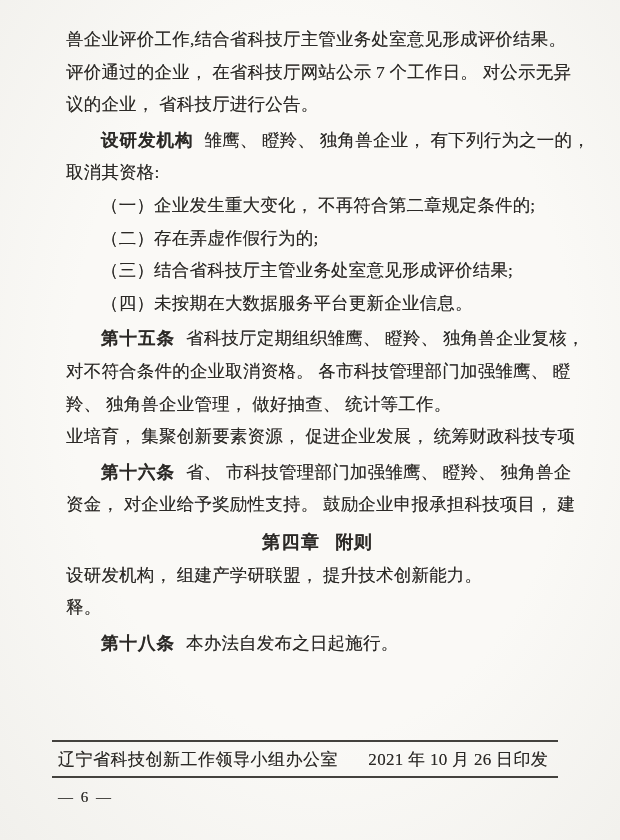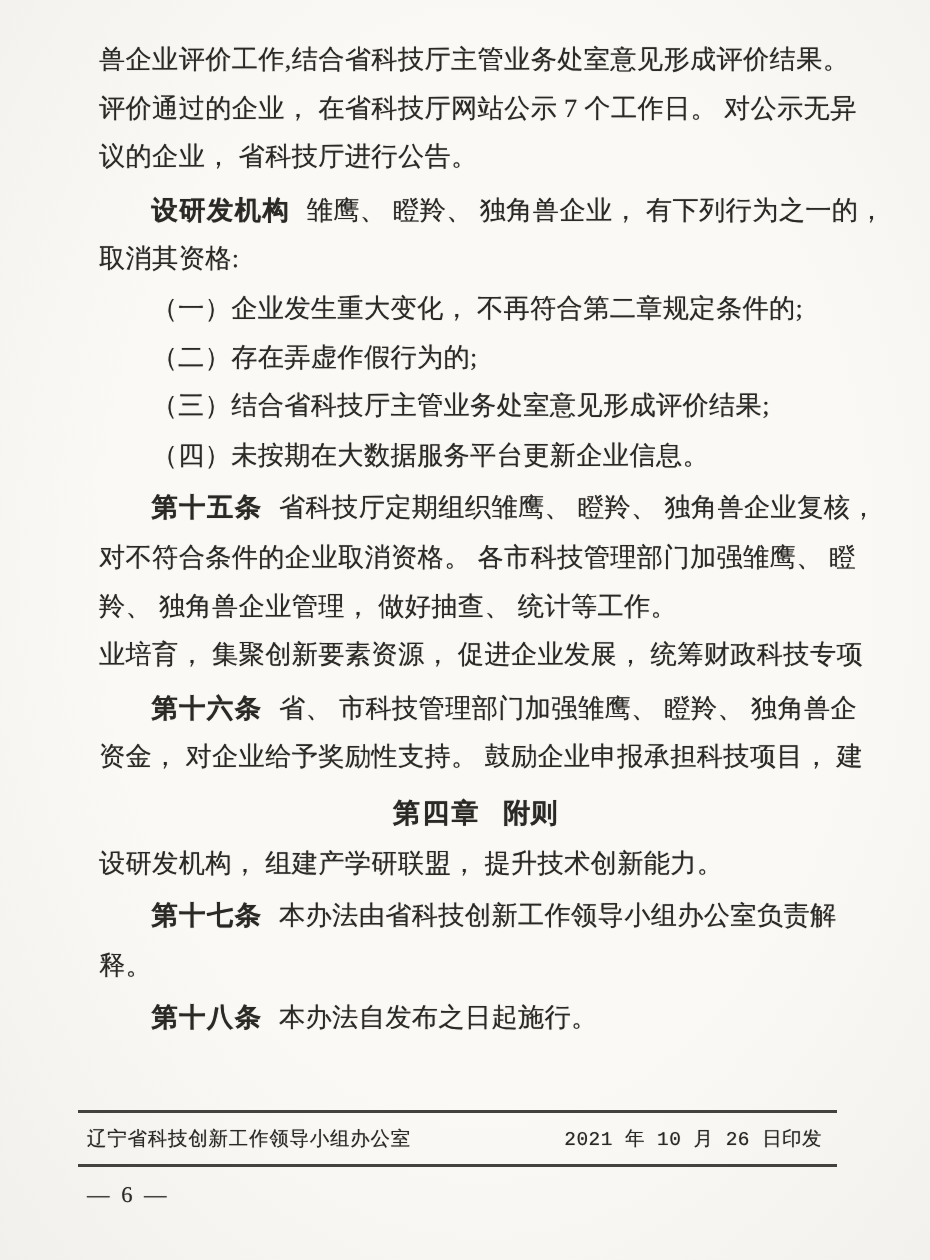--- a/index.html
+++ b/index.html
@@ -36,24 +36,24 @@
     padding-left:0;
   }
   .line.heading .bold{margin-right:15px;letter-spacing:1.5px;}
   .footer-bar{
     position:absolute;left:52px;top:740px;width:506px;height:38px;
     box-sizing:border-box;
     border-top:2px solid var(--rule);
     border-bottom:2px solid var(--rule);
     display:flex;justify-content:space-between;align-items:center;
     padding:0 10px 0 6px;
-    font-size:13px;
+    font-size:17px;
   }
   .footer-issuer{letter-spacing:0.5px;}
-  .footer-date{letter-spacing:0.3px;font-family:Liberation Mono, monospace;}
+  .footer-date{letter-spacing:0.3px;}
   .page-number{
     position:absolute;left:58px;top:789px;
     font-size:15px;letter-spacing:2px;
   }
 </style>
 </head>
 <body>
 
 <div class="page">
   <div class="text-block" id="lines">
@@ -67,21 +67,20 @@
       <div class="line indent"><span>（三）结合省科技厅主管业务处室意见形成评价结果;</span></div>
       <div class="line indent"><span>（四）未按期在大数据服务平台更新企业信息。</span></div>
       <div class="line indent para"><span class="bold">第十五条</span><span>省科技厅定期组织雏鹰、 瞪羚、 独角兽企业复核，</span></div>
       <div class="line"><span>对不符合条件的企业取消资格。 各市科技管理部门加强雏鹰、 瞪</span></div>
       <div class="line"><span>羚、 独角兽企业管理， 做好抽查、 统计等工作。</span></div>
       <div class="line"><span>业培育， 集聚创新要素资源， 促进企业发展， 统筹财政科技专项</span></div>
       <div class="line indent para"><span class="bold">第十六条</span><span>省、 市科技管理部门加强雏鹰、 瞪羚、 独角兽企</span></div>
       <div class="line"><span>资金， 对企业给予奖励性支持。 鼓励企业申报承担科技项目， 建</span></div>
       <div class="line heading"><span class="bold">第四章</span><span>附则</span></div>
       <div class="line"><span>设研发机构， 组建产学研联盟， 提升技术创新能力。</span></div>
-      <div class="line indent para"><span class="bold">第十七条</span><span>本办法由省科技创新工作领导小组办公室负责解</span></div>
       <div class="line"><span>释。</span></div>
       <div class="line indent para"><span class="bold">第十八条</span><span>本办法自发布之日起施行。</span></div>
     </div>
 
   <div class="footer-bar">
     <span class="footer-issuer">辽宁省科技创新工作领导小组办公室</span>
     <span class="footer-date">2021 年 10 月 26 日印发</span>
   </div>
 
   <div class="page-number">— 6 —</div>

